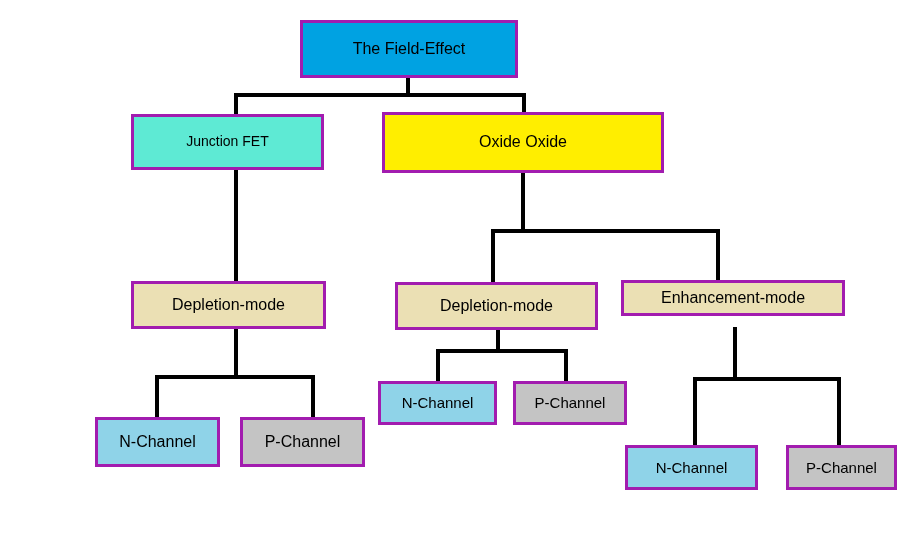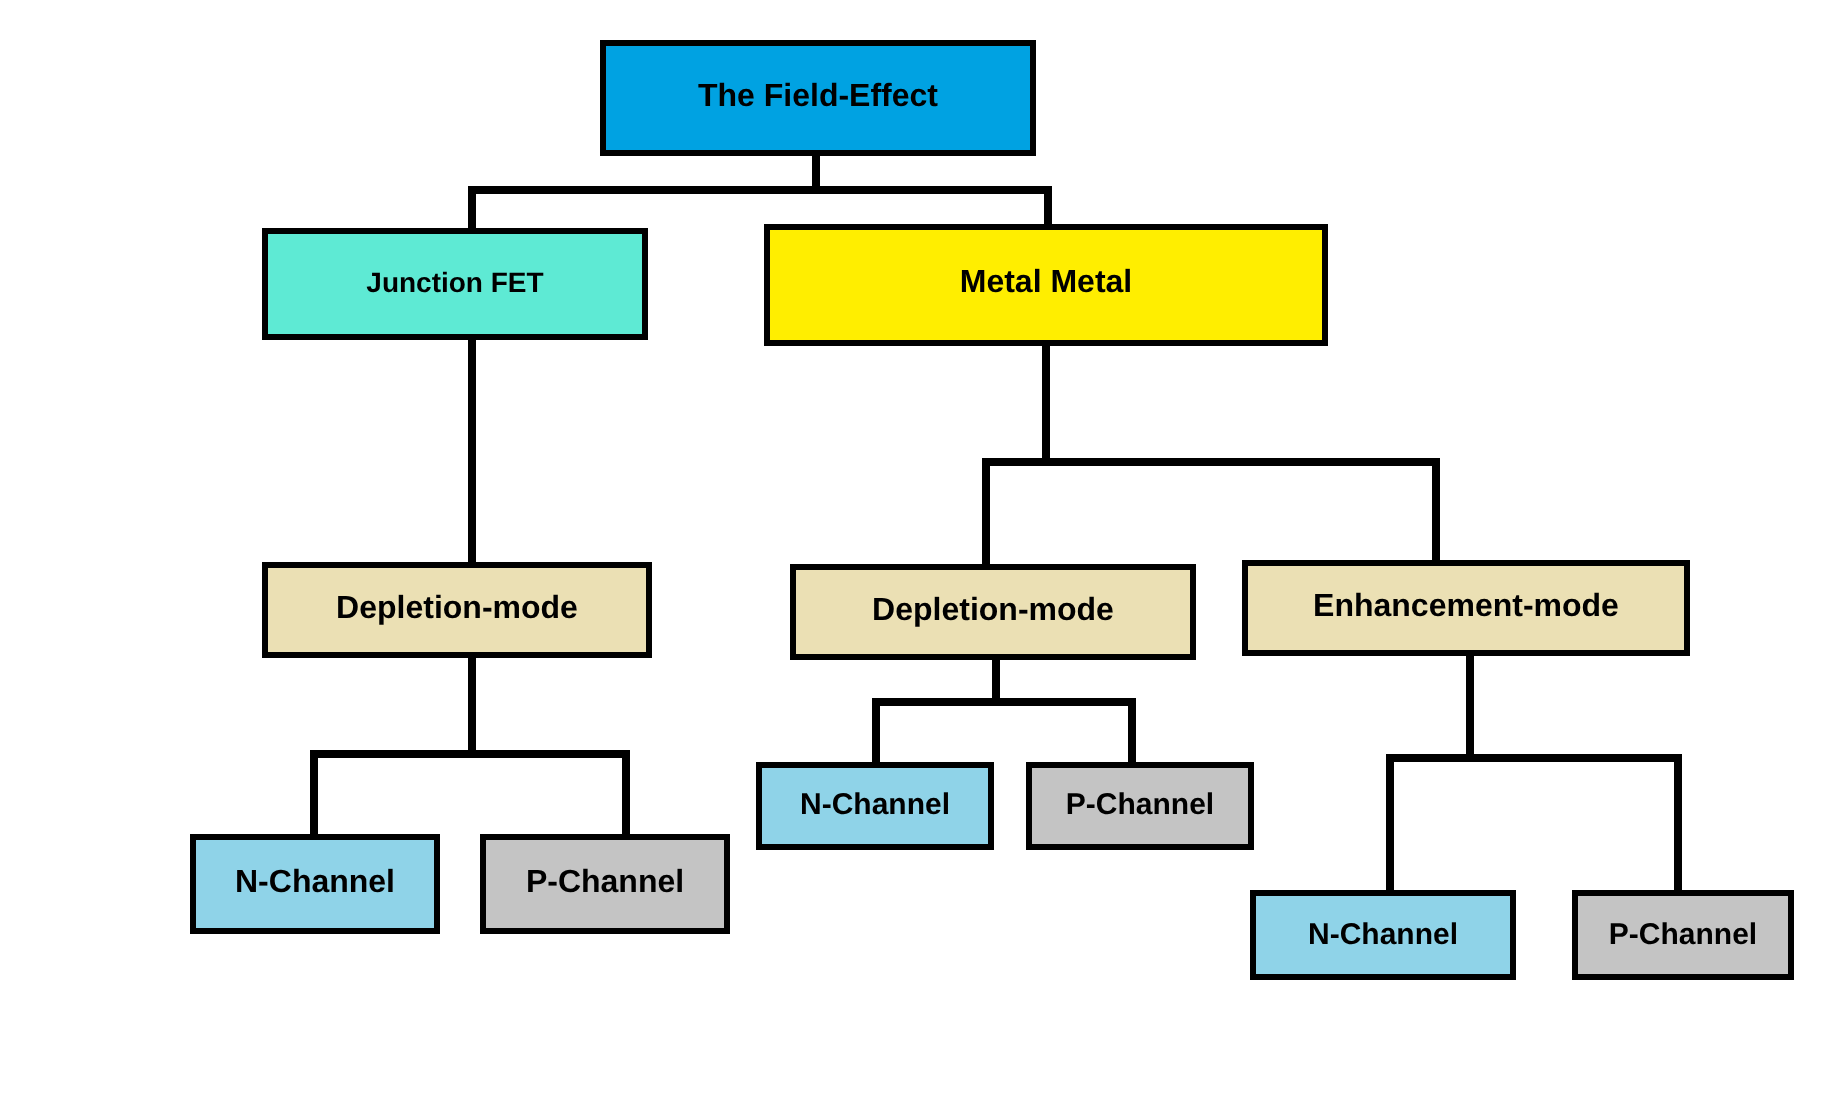--- a/index.html
+++ b/index.html
@@ -11,26 +11,26 @@
     position: relative;
     width: 916px;
     height: 550px;
     background: #ffffff;
     font-family: "Liberation Sans", sans-serif;
     overflow: hidden;
   }
   .node {
     position: absolute;
     box-sizing: border-box;
-    border: 3px solid #000000;
+    border: 3px solid #a21caf;
     display: flex;
     align-items: center;
     justify-content: center;
     text-align: center;
-    font-weight: bold;
+    font-weight: normal;
     color: #000000;
     line-height: 1.28;
     z-index: 3;
   }
   .node .lbl { display: block; width: 100%; }
   .node .lbl .l2 { display: block; }
 
   
   .edge {
     position: absolute;
@@ -85,37 +85,37 @@
   </div>
 
   <div class="node" style="left:131px; top:114px; width:193px; height:56px; background:#5eead4; font-size:14px;">
     <span class="lbl">
       <span>Junction FET</span>
     </span>
   </div>
 
   <div class="node" style="left:382px; top:112px; width:282px; height:61px; background:#ffee00; font-size:16px;">
     <span class="lbl">
-      <span>Metal Metal</span>
+      <span>Oxide Oxide</span>
     </span>
   </div>
 
   <div class="node" style="left:131px; top:281px; width:195px; height:48px; background:#ebe0b4; font-size:16px;">
     <span class="lbl">
       <span>Depletion-mode</span>
     </span>
   </div>
 
   <div class="node" style="left:395px; top:282px; width:203px; height:48px; background:#ebe0b4; font-size:16px;">
     <span class="lbl">
       <span>Depletion-mode</span>
     </span>
   </div>
 
-  <div class="node" style="left:621px; top:280px; width:224px; height:48px; background:#ebe0b4; font-size:16px;">
+  <div class="node" style="left:621px; top:280px; width:224px; height:36px; background:#ebe0b4; font-size:16px;">
     <span class="lbl">
       <span>Enhancement-mode</span>
     </span>
   </div>
 
   <div class="node" style="left:95px; top:417px; width:125px; height:50px; background:#8fd3e8; font-size:16px;">
     <span class="lbl">
       <span>N-Channel</span>
     </span>
   </div>

